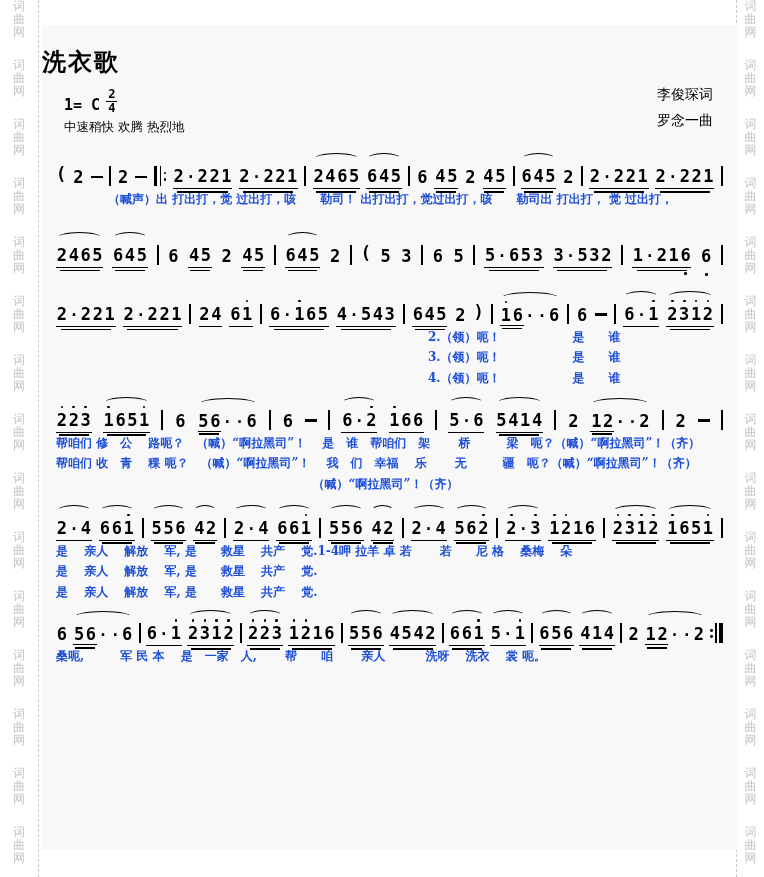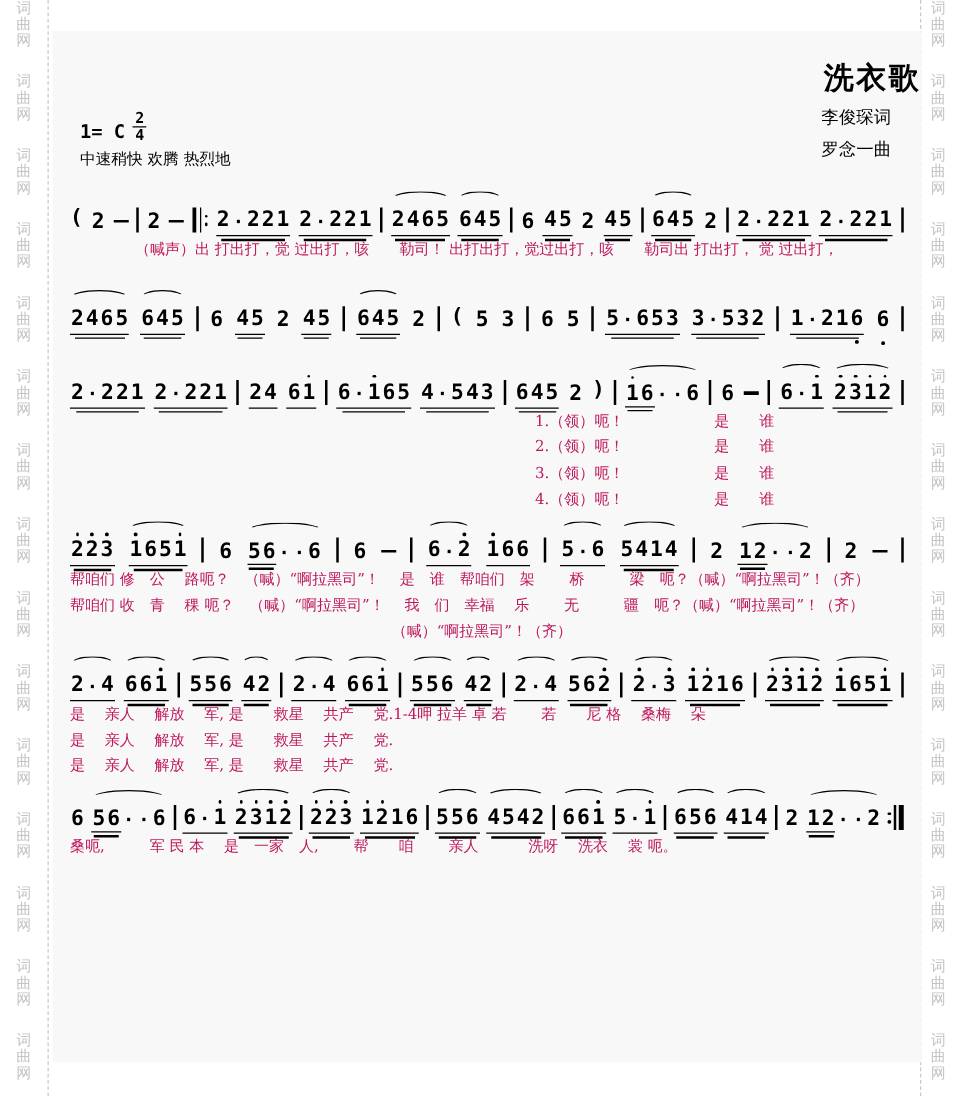--- a/index.html
+++ b/index.html
@@ -11,21 +11,21 @@
   .wmcol.left{left:0;border-right:1px dashed #c9c9c9;}
   .wmcol.right{right:0;width:27px;border-left:1px dashed #c9c9c9;}
   .wmg{margin:0 0 20px 0;}
   .wmg div{font-size:12px;line-height:13px;color:#c4c4c4;text-align:center;}
 
   
   .panel{position:absolute;left:42px;top:25px;width:695px;height:825px;background:#f8f8f8;z-index:2;}
 
   
   .hdr{position:relative;}
-  .title{text-align:right;font-size:24px;font-weight:700;letter-spacing:2px;padding-top:21px;}
+  .title{text-align:left;font-size:24px;font-weight:700;letter-spacing:2px;padding-top:21px;}
   .keyrow{margin:10px 0 0 22px;font-family:"DejaVu Sans Mono",monospace;font-weight:700;font-size:15px;display:flex;align-items:flex-end;gap:6px;}
   .frac{display:inline-block;text-align:center;font-size:12px;line-height:1.05;}
   .frac b{display:block;font-weight:700;}
   .frac b.num{border-bottom:1.4px solid #000;padding:0 2px;}
   .tempo{margin:5px 0 0 22px;font-size:12.5px;}
   .credits{position:absolute;right:24px;top:57px;text-align:right;font-size:14px;line-height:1.85;}
 
   
   #score{margin-top:14px;}
   .musicline{display:flex;align-items:flex-end;justify-content:space-between;padding:0 14px;}
@@ -43,21 +43,21 @@
   .sym{font-family:"DejaVu Sans Mono",monospace;font-weight:700;font-size:17px;line-height:1;padding-bottom:6px;}
   .dash{width:12px;height:2.4px;background:#000;margin-bottom:11px;}
   .bar{width:2px;height:20px;background:#000;margin-bottom:3px;}
   .rsign{display:flex;align-items:center;gap:2.5px;margin-bottom:3px;height:20px;}
   .bthick{width:3.5px;height:20px;background:#000;}
   .bthin{width:1.6px;height:20px;background:#000;}
   .rdots{display:flex;flex-direction:column;justify-content:center;gap:3.5px;height:20px;}
   .rdots i{display:block;width:2.8px;height:2.8px;border-radius:50%;background:#000;}
 
   
-  .lyr{font-size:12px;line-height:1.72;white-space:pre;color:#be185d;padding:0 14px;}
+  .lyr{font-size:12px;line-height:1.72;white-space:pre;color:#1d4ed8;padding:0 14px;font-weight:bold;}
   .lyr.right{text-align:center;padding-right:22px;}
   .lineblock{margin-top:0;}
   .lb1{margin-top:16px;} .lb2{margin-top:21px;} .lb3{margin-top:22px;}
   .lb4{margin-top:7px;}  .lb5{margin-top:9px;}  .lb6{margin-top:7px;}
 </style>
 </head>
 <body>
 
 <div class="wmcol left" id="wm-left">
     <div class="wmg">
@@ -566,21 +566,20 @@
             <i class="arc"></i>
             <div class="digits u2">
               <span class="d hi">2</span>
               <span class="d hi">3</span>
               <span class="d hi">1</span>
               <span class="d hi">2</span>
             </div>
           </div>
           <div class="bar"></div>
         </div>
-        <div class="lyr" style="padding-left: 386px;">1.（领）呃！　　　　　　是　　谁</div>
         <div class="lyr" style="padding-left: 386px;">2.（领）呃！　　　　　　是　　谁</div>
         <div class="lyr" style="padding-left: 386px;">3.（领）呃！　　　　　　是　　谁</div>
         <div class="lyr" style="padding-left: 386px;">4.（领）呃！　　　　　　是　　谁</div>
       </div>
       <div class="lineblock lb4">
         <div class="musicline">
           <div class="tok">
             <div class="digits u2">
               <span class="d hi">2</span>
               <span class="d hi">2</span>

